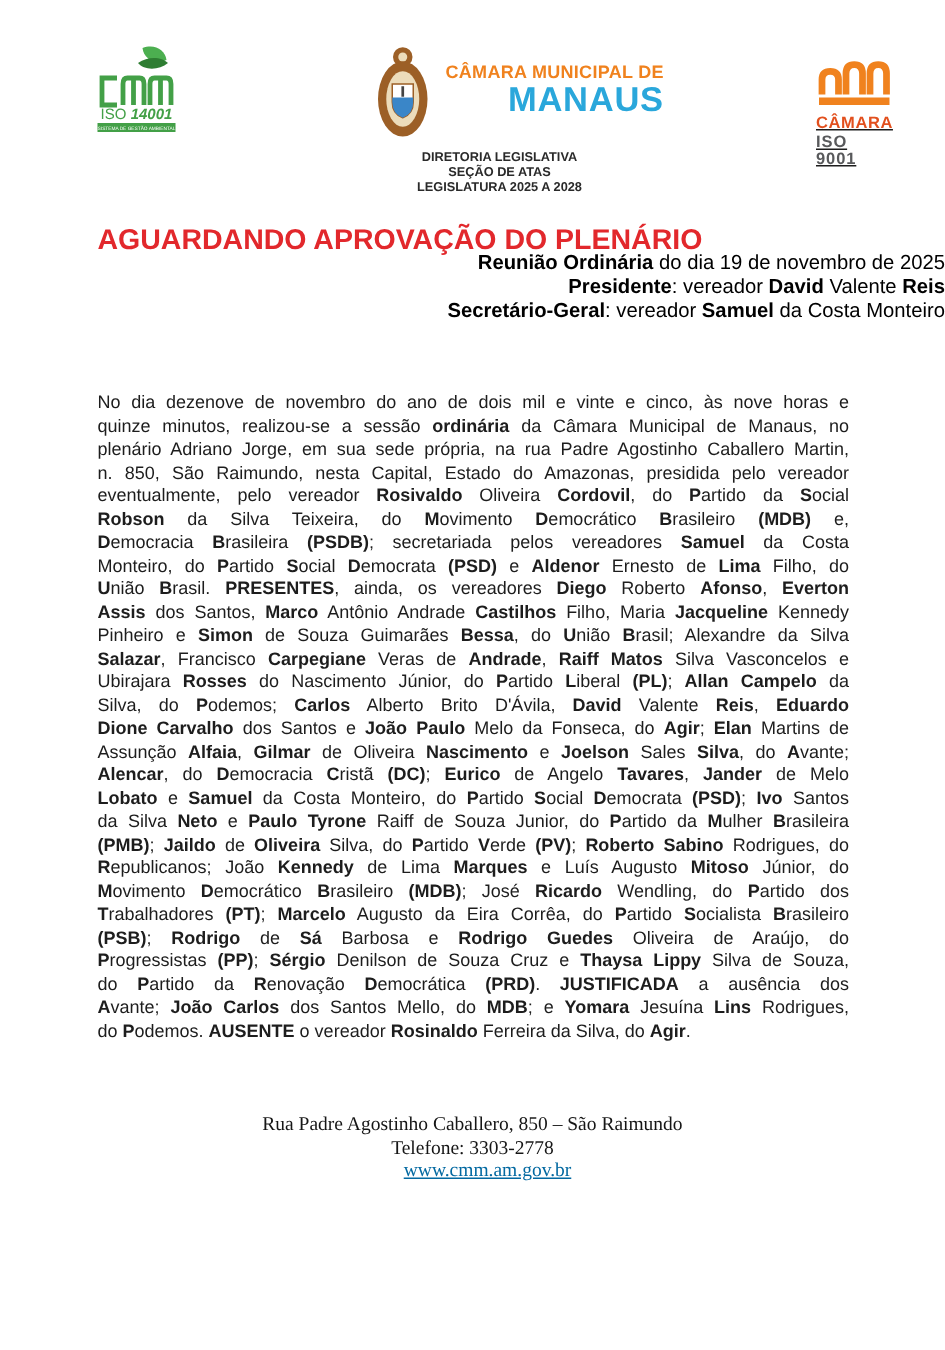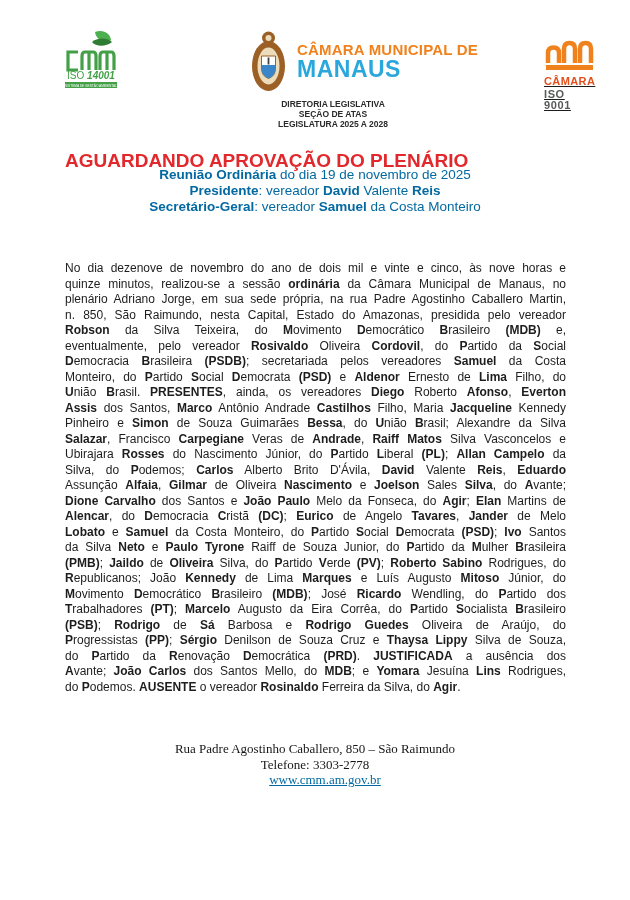--- a/index.html
+++ b/index.html
@@ -5,32 +5,32 @@
   * { margin:0; padding:0; box-sizing:border-box; }
   html,body { background:#ffffff; }
   .page {
     position:relative; width:630px; height:900px; background:#ffffff;
     font-family:"Liberation Sans", sans-serif; color:#1d1d1d; overflow:hidden;
   }
   
   .logo-left { position:absolute; left:64px; top:29px; width:54px; text-align:center; }
   .logo-center { position:absolute; left:249px; top:30px; display:flex; align-items:flex-start; }
   .logo-center .cc-text { margin-left:9px; margin-top:12px; line-height:1; }
-  .cc-caption { color:#f0821e; font-weight:bold; font-size:15px; letter-spacing:.2px; white-space:nowrap; }
-  .cc-name { color:#2aa7db; font-weight:bold; font-size:23px; letter-spacing:.5px; margin-top:1px; }
+  .cc-caption { color:#f0821e; font-weight:bold; font-size:12px; letter-spacing:.2px; white-space:nowrap; }
+  .cc-name { color:#2aa7db; font-weight:bold; font-size:23px; letter-spacing:.5px; margin-top:1px;text-align:right; }
   .logo-right { position:absolute; left:544px; top:38px; width:50px; text-align:left; line-height:1;text-decoration:underline; }
   .lr-camara { color:#e2501e; font-weight:bold; font-size:11px; letter-spacing:.4px; margin-top:2px; }
   .lr-iso { color:#58595b; font-weight:bold; font-size:11px; letter-spacing:.6px; margin-top:2px; }
   
   .dept { position:absolute; top:99px; left:0; width:100%; text-align:center;
           font-size:8.5px; font-weight:bold; line-height:10px; color:#2a2a2a;padding-left:36px; }
   
   .status { position:absolute; left:65px; top:150px; color:#e2282c; font-weight:bold; font-size:19px; }
-  .meeting { position:absolute; top:167px; left:0; width:100%; text-align:center;
-             font-size:13.5px; line-height:15.8px; color:#0369a1; }
+  .meeting { position:absolute; top:167px; left:0; width:100%; text-align:right;
+             font-size:13.5px; line-height:15.8px; color:#000000; }
   
   .bodytext { position:absolute; left:65px; top:261px; width:501px;
               font-size:12px; line-height:15.5px; color:#1d1d1d; }
   .jline { text-align:justify; text-align-last:justify; }
   .jline.last { text-align-last:left; }
   
   .footer { position:absolute; top:741px; left:0; width:100%; text-align:center;
             font-family:"Liberation Serif", serif; font-size:13px; line-height:15.5px; color:#161616; }
   .footer a { color:#0369a1; text-decoration:underline;margin-left:20px; }
   b { font-weight:bold; }
@@ -98,32 +98,32 @@
     <div><b>Reunião Ordinária</b><span> do dia 19 de novembro de 2025</span></div>
     <div><b>Presidente</b><span>: vereador </span><b>David</b><span> Valente </span><b>Reis</b></div>
     <div><b>Secretário-Geral</b><span>: vereador </span><b>Samuel</b><span> da Costa Monteiro</span></div>
   </div>
 
   <div class="bodytext">
       <div class="jline"><span>No dia dezenove de novembro do ano de dois mil e vinte e cinco, às nove horas e</span></div>
       <div class="jline"><span>quinze minutos, realizou-se a sessão </span><b>ordinária</b><span> da Câmara Municipal de Manaus, no</span></div>
       <div class="jline"><span>plenário Adriano Jorge, em sua sede própria, na rua Padre Agostinho Caballero Martin,</span></div>
       <div class="jline"><span>n. 850, São Raimundo, nesta Capital, Estado do Amazonas, presidida pelo vereador</span></div>
+      <div class="jline"><span>eventualmente, pelo vereador </span><b>Rosivaldo</b><span> Oliveira </span><b>Cordovil</b><span>, do </span><b>P</b><span>artido da </span><b>S</b><span>ocial</span></div>
       <div class="jline"><b>Robson</b><span> da Silva Teixeira, do </span><b>M</b><span>ovimento </span><b>D</b><span>emocrático </span><b>B</b><span>rasileiro </span><b>(MDB)</b><span> e,</span></div>
-      <div class="jline"><span>eventualmente, pelo vereador </span><b>Rosivaldo</b><span> Oliveira </span><b>Cordovil</b><span>, do </span><b>P</b><span>artido da </span><b>S</b><span>ocial</span></div>
       <div class="jline"><b>D</b><span>emocracia </span><b>B</b><span>rasileira </span><b>(PSDB)</b><span>; secretariada pelos vereadores </span><b>Samuel</b><span> da Costa</span></div>
       <div class="jline"><span>Monteiro, do </span><b>P</b><span>artido </span><b>S</b><span>ocial </span><b>D</b><span>emocrata </span><b>(PSD)</b><span> e </span><b>Aldenor</b><span> Ernesto de </span><b>Lima</b><span> Filho, do</span></div>
       <div class="jline"><b>U</b><span>nião </span><b>B</b><span>rasil. </span><b>PRESENTES</b><span>, ainda, os vereadores </span><b>Diego</b><span> Roberto </span><b>Afonso</b><span>, </span><b>Everton</b></div>
       <div class="jline"><b>Assis</b><span> dos Santos, </span><b>Marco</b><span> Antônio Andrade </span><b>Castilhos</b><span> Filho, Maria </span><b>Jacqueline</b><span> Kennedy</span></div>
       <div class="jline"><span>Pinheiro e </span><b>Simon</b><span> de Souza Guimarães </span><b>Bessa</b><span>, do </span><b>U</b><span>nião </span><b>B</b><span>rasil; Alexandre da Silva</span></div>
       <div class="jline"><b>Salazar</b><span>, Francisco </span><b>Carpegiane</b><span> Veras de </span><b>Andrade</b><span>, </span><b>Raiff Matos</b><span> Silva Vasconcelos e</span></div>
       <div class="jline"><span>Ubirajara </span><b>Rosses</b><span> do Nascimento Júnior, do </span><b>P</b><span>artido </span><b>L</b><span>iberal </span><b>(PL)</b><span>; </span><b>Allan Campelo</b><span> da</span></div>
       <div class="jline"><span>Silva, do </span><b>P</b><span>odemos; </span><b>Carlos</b><span> Alberto Brito D'Ávila, </span><b>David</b><span> Valente </span><b>Reis</b><span>, </span><b>Eduardo</b></div>
+      <div class="jline"><b>Dione Carvalho</b><span> dos Santos e </span><b>João Paulo</b><span> Melo da Fonseca, do </span><b>Agir</b><span>; </span><b>Elan</b><span> Martins de</span></div>
       <div class="jline"><span>Assunção </span><b>Alfaia</b><span>, </span><b>Gilmar</b><span> de Oliveira </span><b>Nascimento</b><span> e </span><b>Joelson</b><span> Sales </span><b>Silva</b><span>, do </span><b>A</b><span>vante;</span></div>
-      <div class="jline"><b>Dione Carvalho</b><span> dos Santos e </span><b>João Paulo</b><span> Melo da Fonseca, do </span><b>Agir</b><span>; </span><b>Elan</b><span> Martins de</span></div>
       <div class="jline"><b>Alencar</b><span>, do </span><b>D</b><span>emocracia </span><b>C</b><span>ristã </span><b>(DC)</b><span>; </span><b>Eurico</b><span> de Angelo </span><b>Tavares</b><span>, </span><b>Jander</b><span> de Melo</span></div>
       <div class="jline"><b>Lobato</b><span> e </span><b>Samuel</b><span> da Costa Monteiro, do </span><b>P</b><span>artido </span><b>S</b><span>ocial </span><b>D</b><span>emocrata </span><b>(PSD)</b><span>; </span><b>Ivo</b><span> Santos</span></div>
       <div class="jline"><span>da Silva </span><b>Neto</b><span> e </span><b>Paulo Tyrone</b><span> Raiff de Souza Junior, do </span><b>P</b><span>artido da </span><b>M</b><span>ulher </span><b>B</b><span>rasileira</span></div>
       <div class="jline"><b>(PMB)</b><span>; </span><b>Jaildo</b><span> de </span><b>Oliveira</b><span> Silva, do </span><b>P</b><span>artido </span><b>V</b><span>erde </span><b>(PV)</b><span>; </span><b>Roberto Sabino</b><span> Rodrigues, do</span></div>
       <div class="jline"><b>R</b><span>epublicanos; João </span><b>Kennedy</b><span> de Lima </span><b>Marques</b><span> e Luís Augusto </span><b>Mitoso</b><span> Júnior, do</span></div>
       <div class="jline"><b>M</b><span>ovimento </span><b>D</b><span>emocrático </span><b>B</b><span>rasileiro </span><b>(MDB)</b><span>; José </span><b>Ricardo</b><span> Wendling, do </span><b>P</b><span>artido dos</span></div>
       <div class="jline"><b>T</b><span>rabalhadores </span><b>(PT)</b><span>; </span><b>Marcelo</b><span> Augusto da Eira Corrêa, do </span><b>P</b><span>artido </span><b>S</b><span>ocialista </span><b>B</b><span>rasileiro</span></div>
       <div class="jline"><b>(PSB)</b><span>; </span><b>Rodrigo</b><span> de </span><b>Sá</b><span> Barbosa e </span><b>Rodrigo Guedes</b><span> Oliveira de Araújo, do</span></div>
       <div class="jline"><b>P</b><span>rogressistas </span><b>(PP)</b><span>; </span><b>Sérgio</b><span> Denilson de Souza Cruz e </span><b>Thaysa Lippy</b><span> Silva de Souza,</span></div>
       <div class="jline"><span>do </span><b>P</b><span>artido da </span><b>R</b><span>enovação </span><b>D</b><span>emocrática </span><b>(PRD)</b><span>. </span><b>JUSTIFICADA</b><span> a ausência dos</span></div>

